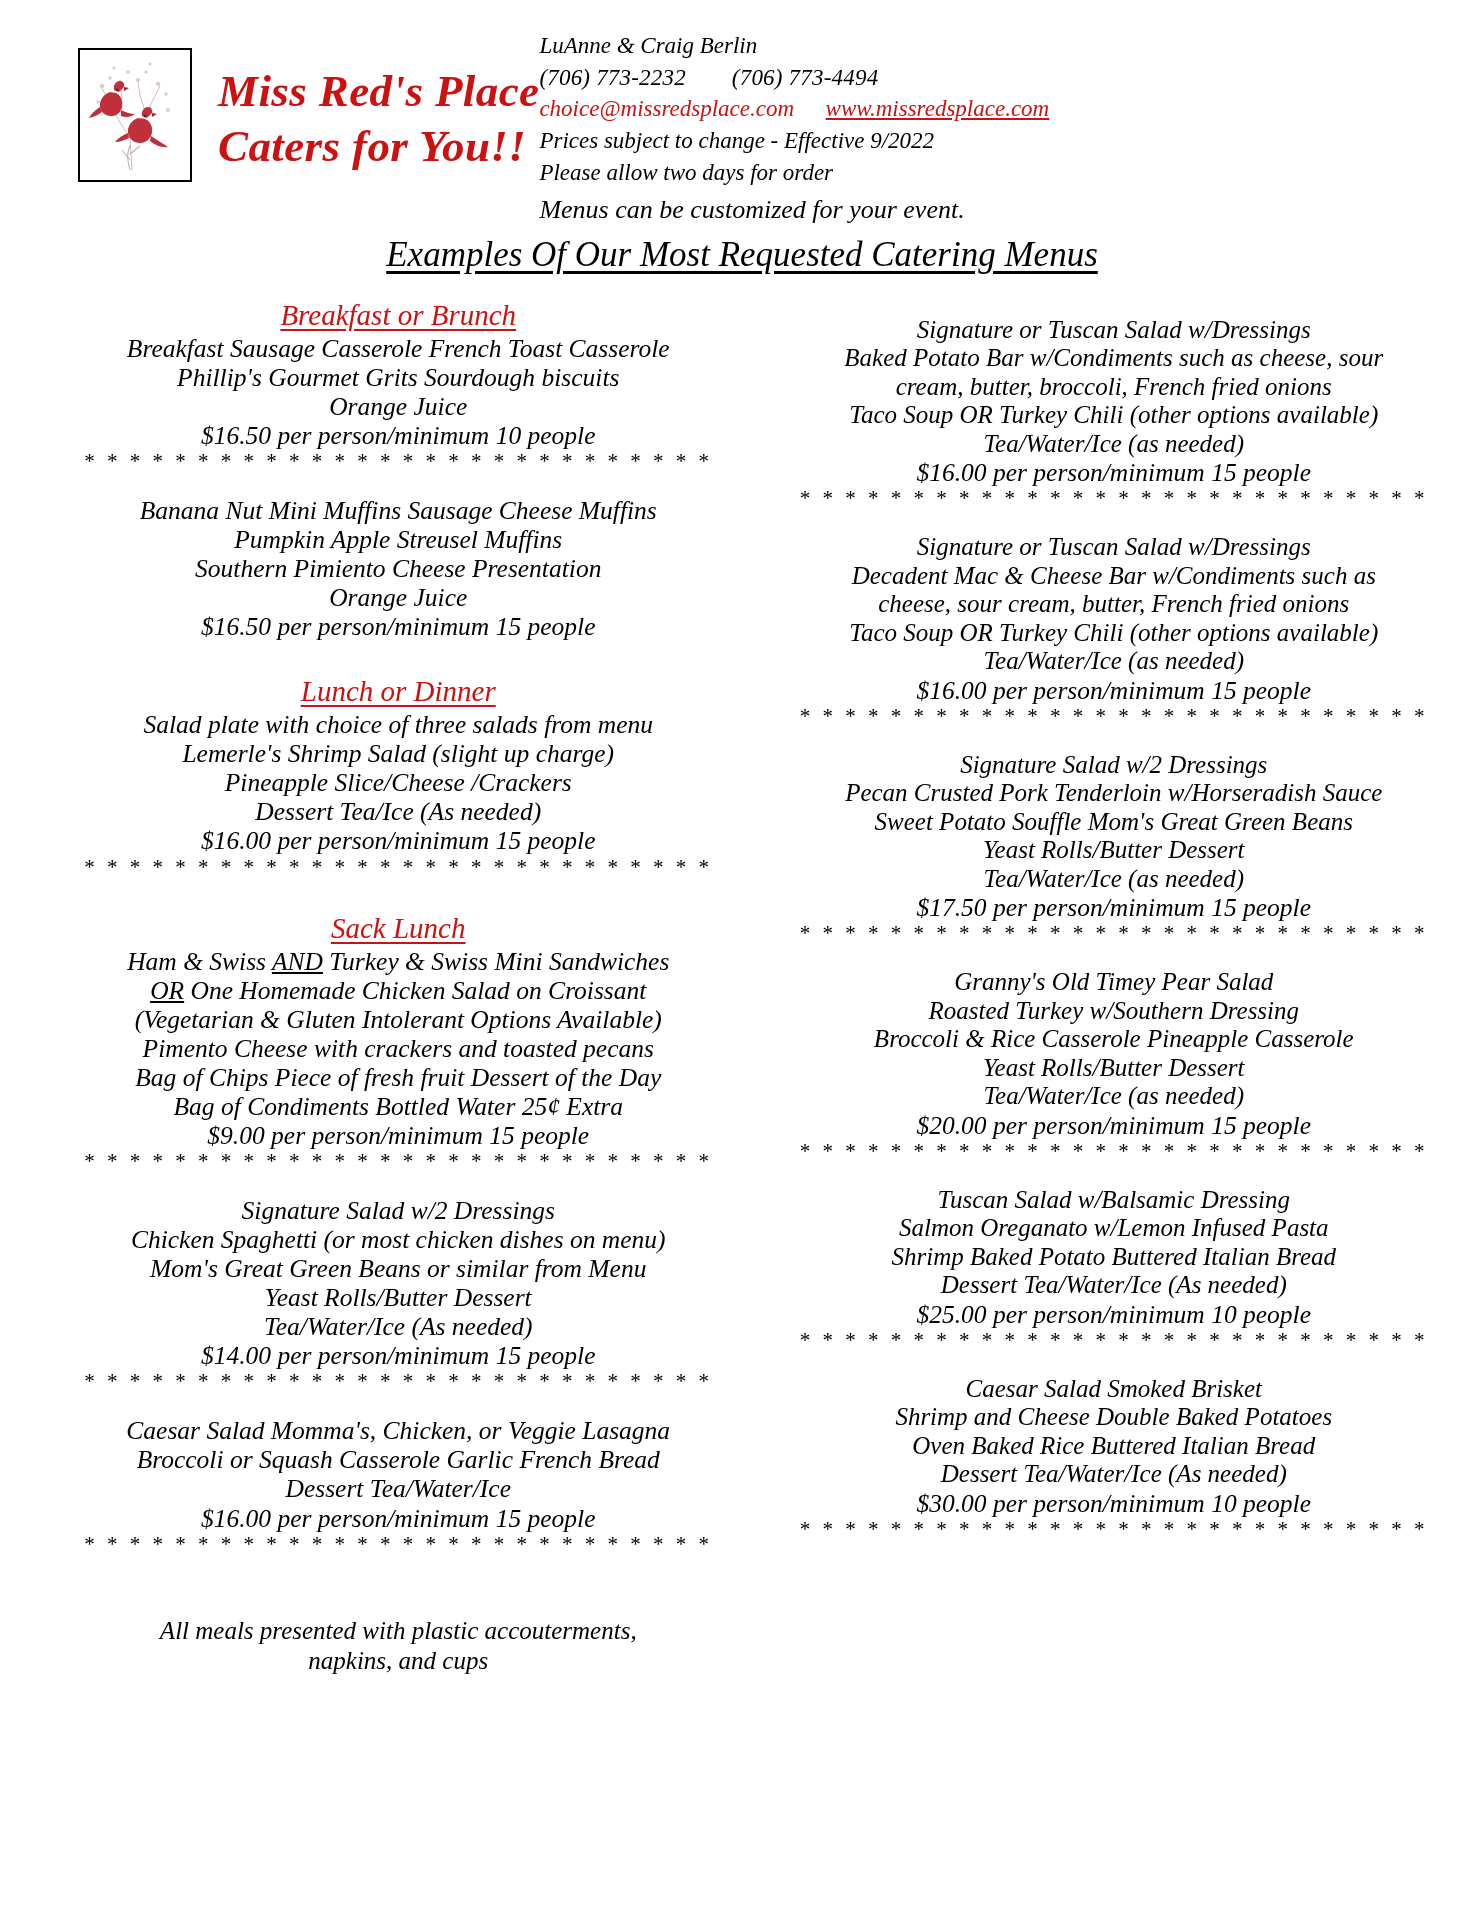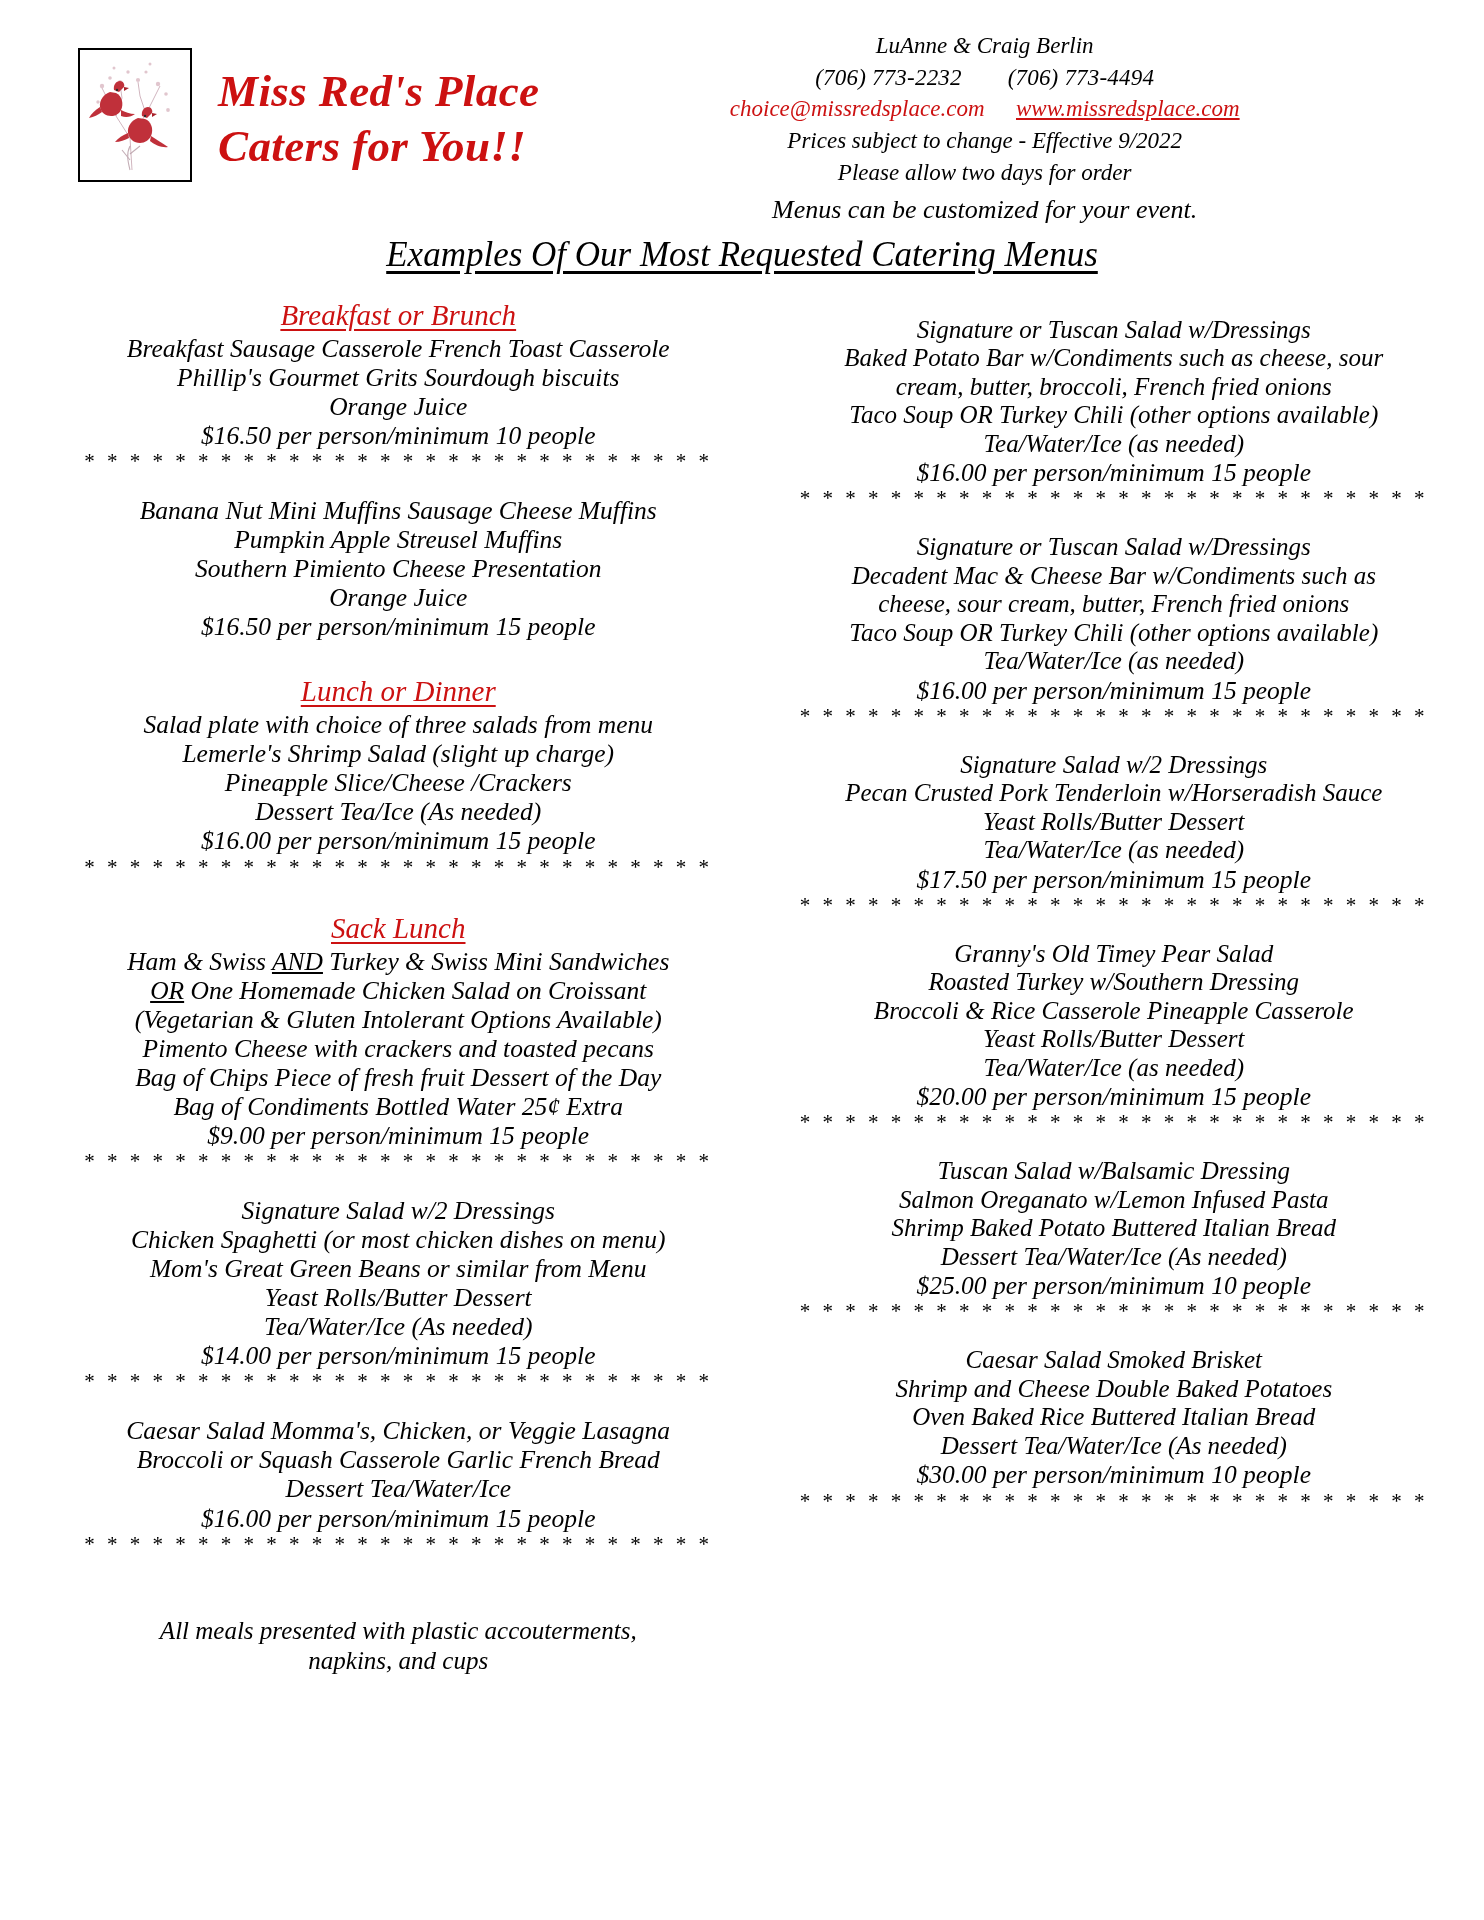--- a/index.html
+++ b/index.html
@@ -57,21 +57,21 @@
     font-weight: bold;
     font-size: 45px;
     line-height: 1.22;
     letter-spacing: 0.4px;
     white-space: nowrap;
   }
   .brand-name .l2 { display: block; }
 
   .contact-block {
     flex: 1 1 auto;
-    text-align: center;
+    text-align: left;
     padding-right: 10px;
     padding-top: 4px;
     font-style: italic;
   }
   .contact-line {
     font-size: 23px;
     line-height: 1.38;
     white-space: nowrap;
   }
   .phones { letter-spacing: 0.2px; }
@@ -326,20 +326,21 @@
           <div class="menu-line">cheese, sour cream, butter, French fried onions</div>
           <div class="menu-line">Taco Soup OR Turkey Chili (other options available)</div>
           <div class="menu-line">Tea/Water/Ice (as needed)</div>
           <div class="price-line">$16.00 per person/minimum 15 people</div>
           <div class="divider">* * * * * * * * * * * * * * * * * * * * * * * * * * * *</div>
           <div class="block-gap"></div>
         </div>
         <div class="block">
           <div class="menu-line">Signature Salad w/2 Dressings</div>
           <div class="menu-line">Pecan Crusted Pork Tenderloin w/Horseradish Sauce</div>
+          <div class="menu-line">Sweet Potato Souffle        Mom's Great Green Beans</div>
           <div class="menu-line">Yeast Rolls/Butter                 Dessert</div>
           <div class="menu-line">Tea/Water/Ice (as needed)</div>
           <div class="price-line">$17.50 per person/minimum 15 people</div>
           <div class="divider">* * * * * * * * * * * * * * * * * * * * * * * * * * * *</div>
           <div class="block-gap"></div>
         </div>
         <div class="block">
           <div class="menu-line">Granny's Old Timey Pear Salad</div>
           <div class="menu-line">Roasted Turkey w/Southern Dressing</div>
           <div class="menu-line">Broccoli &amp; Rice Casserole     Pineapple Casserole</div>

